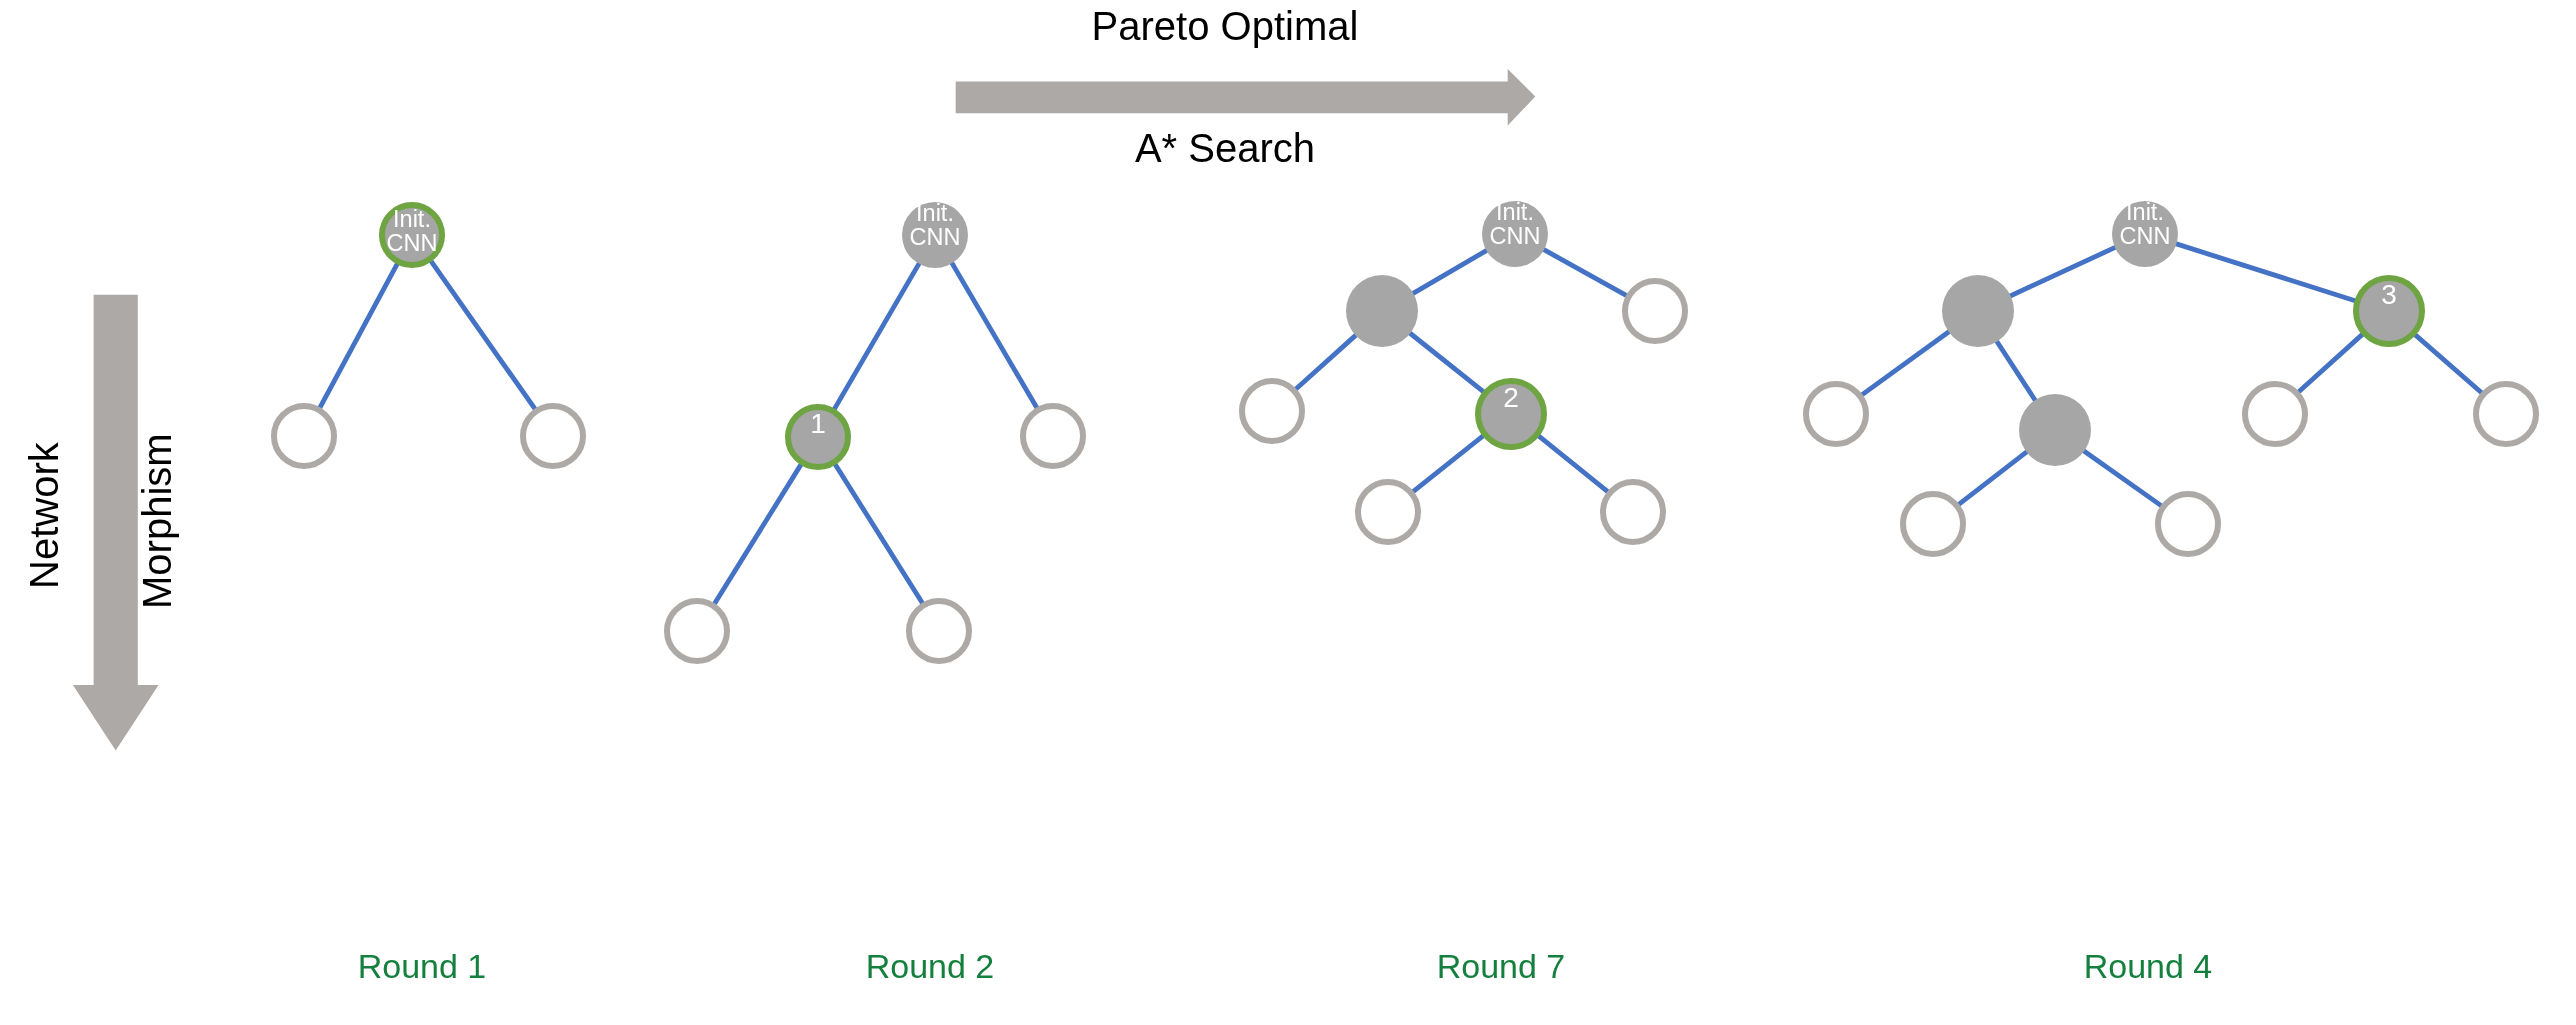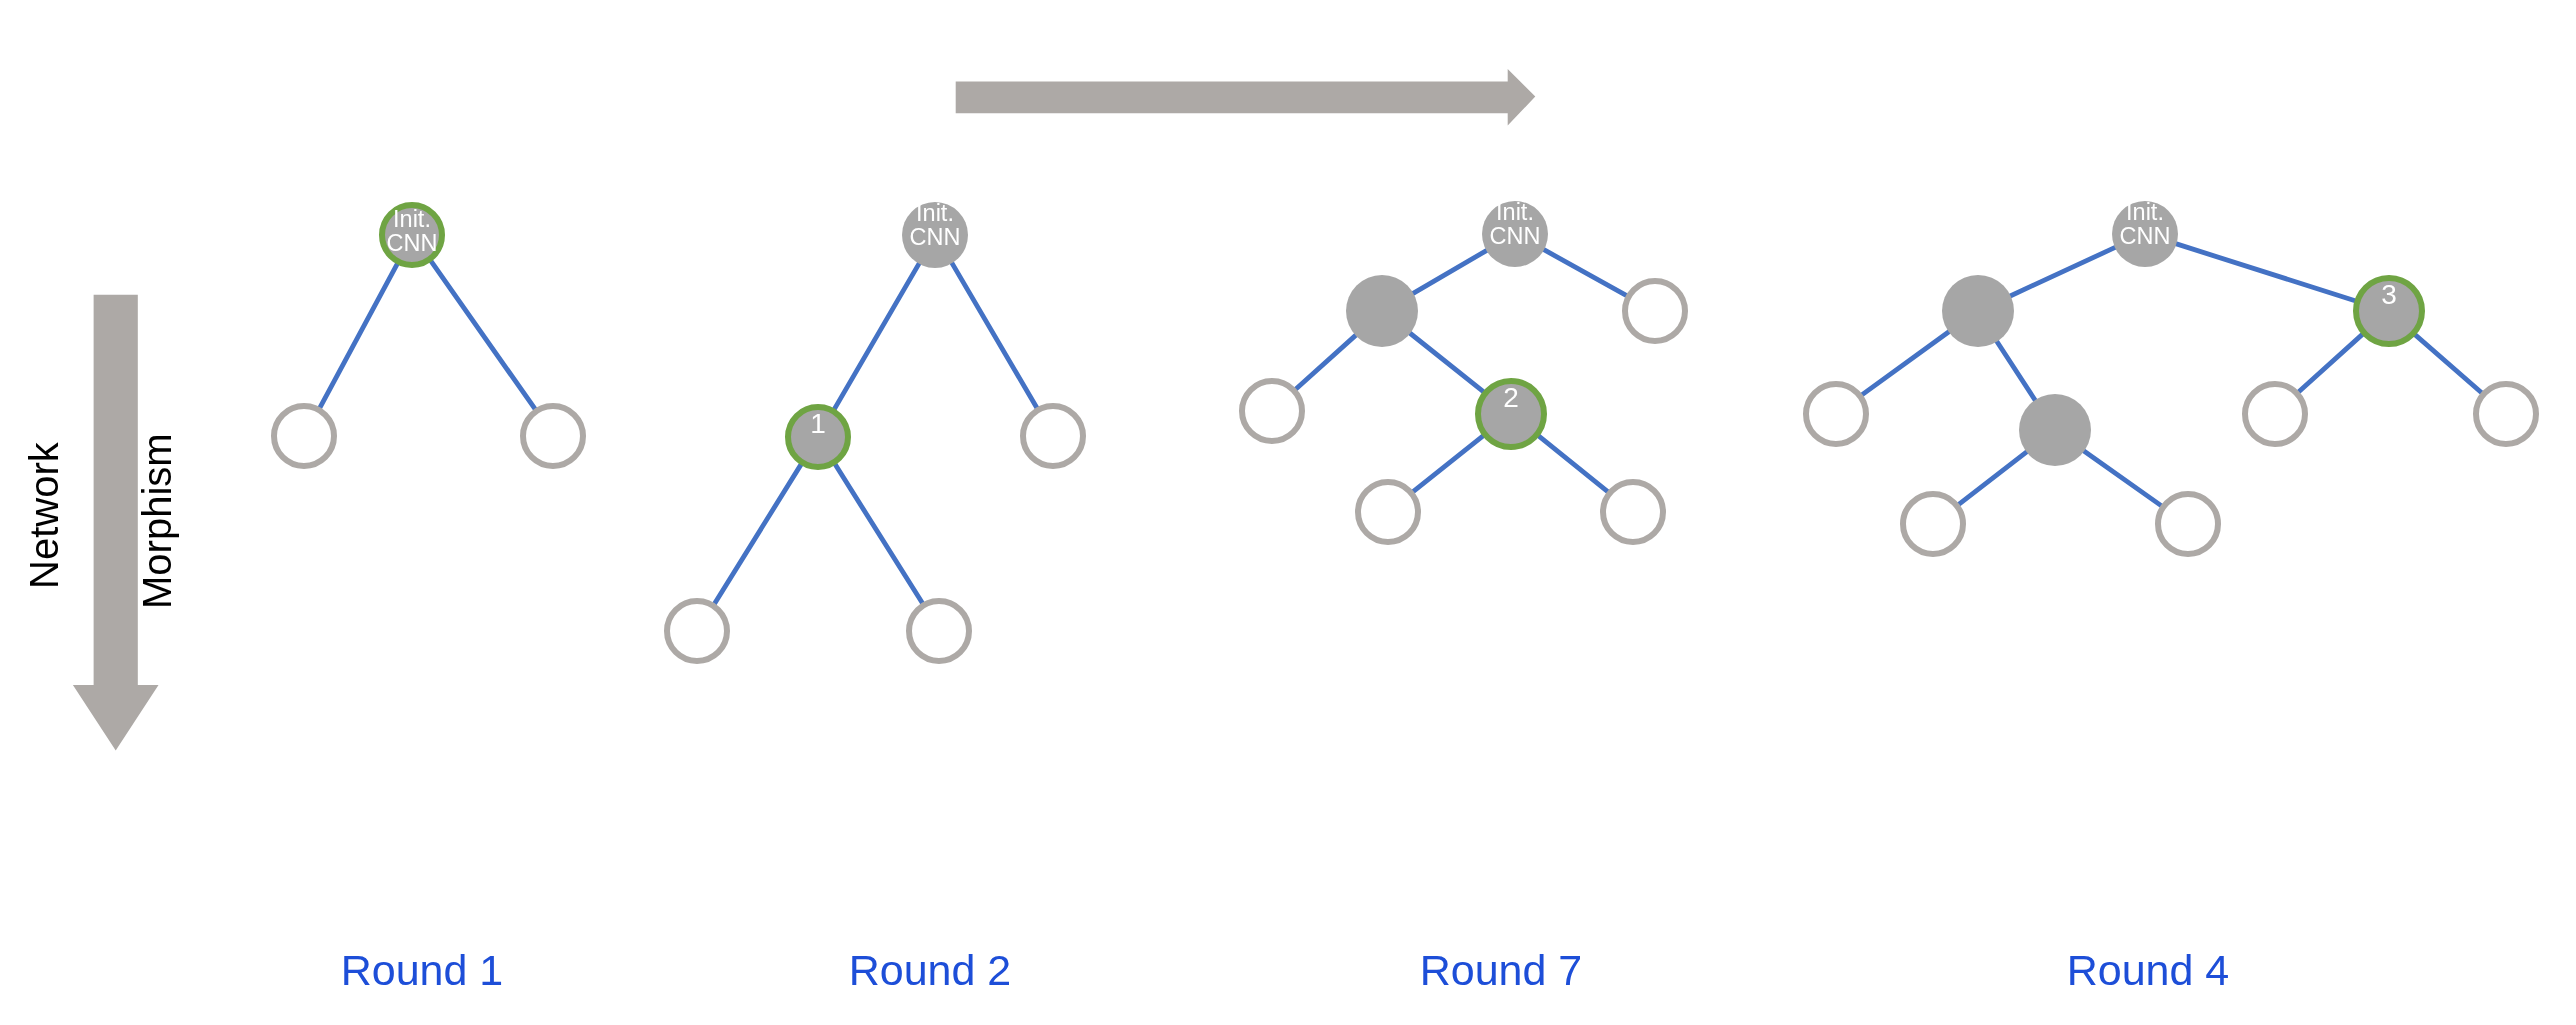--- a/index.html
+++ b/index.html
@@ -85,22 +85,22 @@
     pointer-events: none;
     display: block;
     white-space: pre-line;
   }
   .node-label.root-label { font-size: 23.5px; }
   .node-label.num-label  { font-size: 28px; }
 
   
   .round-caption {
     position: absolute;
-    color: #1d4ed8;
-    font-size: 43px;
+    color: #15803d;
+    font-size: 34px;
     line-height: 1;
     white-space: nowrap;
     text-align: center;
     transform: translateX(-50%);
   }
 
   svg.edges {
     position: absolute;
     left: 0;
     top: 0;
@@ -131,25 +131,27 @@
       <line x1="3143.83458588061" y1="351.94736823473954" x2="3404.3537109993367" y2="434.83981713615265" stroke="#4472C4" stroke-width="7" stroke-linecap="round"></line>
       <line x1="2817.5289076018544" y1="479.36138075943904" x2="2691.233405006294" y2="570.9875297013161" stroke="#4472C4" stroke-width="7" stroke-linecap="round"></line>
       <line x1="2885.2836585718715" y1="491.89990423537427" x2="2942.7163414281285" y2="580.1000957646257" stroke="#4472C4" stroke-width="7" stroke-linecap="round"></line>
       <line x1="3414.8803441225673" y1="483.4982260357319" x2="3322.150083407238" y2="567.1816320471266" stroke="#4472C4" stroke-width="7" stroke-linecap="round"></line>
       <line x1="3489.7111669877963" y1="482.83089831878726" x2="3587.3057263712276" y2="567.7955735467157" stroke="#4472C4" stroke-width="7" stroke-linecap="round"></line>
       <line x1="2930.4357499303915" y1="652.5723750537883" x2="2830.3991100640396" y2="729.8734149505148" stroke="#4472C4" stroke-width="7" stroke-linecap="round"></line>
       <line x1="3010.801224055083" y1="650.9008670390169" x2="3124.462873869324" y2="731.4112023241044" stroke="#4472C4" stroke-width="7" stroke-linecap="round"></line>
     </svg>
 
   <div id="top-arrow-group">
+    <div class="arrow-label-top" id="pareto-optimal-label">Pareto Optimal</div>
 
     <svg width="595" height="69" style="position:absolute;left:0;top:69px;" viewBox="0 0 860 100" xmlns="http://www.w3.org/2000/svg">
       <polygon points="10,18 810,18 810,0 850,40 810,82 810,64 10,64" fill="#ADA9A6"></polygon>
     </svg>
 
+    <div class="arrow-label-top" id="astar-search-label">A* Search</div>
   </div>
 
   <div id="left-arrow-group">
     <svg width="145" height="484" style="position:absolute;left:66px;top:0;" viewBox="0 0 210 700" xmlns="http://www.w3.org/2000/svg">
       <polygon points="40,5 104,5 104,570 134,570 72,665 10,570 40,570" fill="#ADA9A6"></polygon>
     </svg>
 
     <div class="arrow-label-side" id="network-label">Network</div>
 
     <div class="arrow-label-side" id="morphism-label">Morphism</div>

